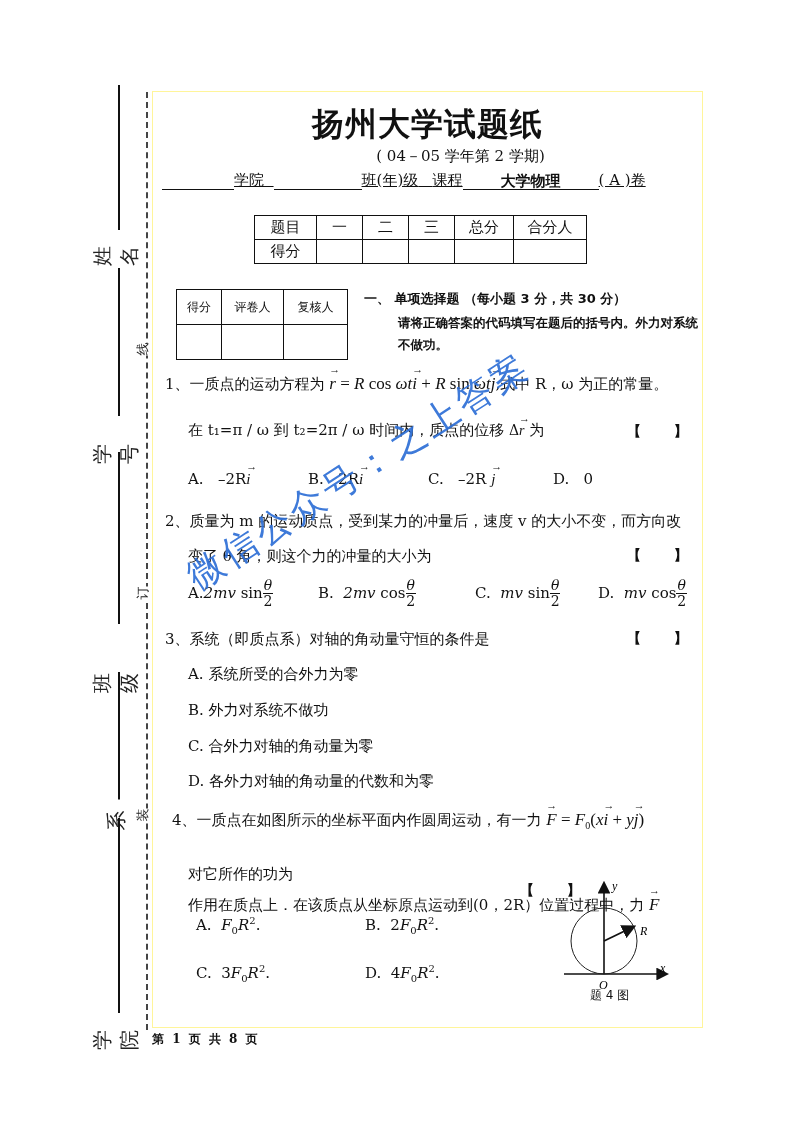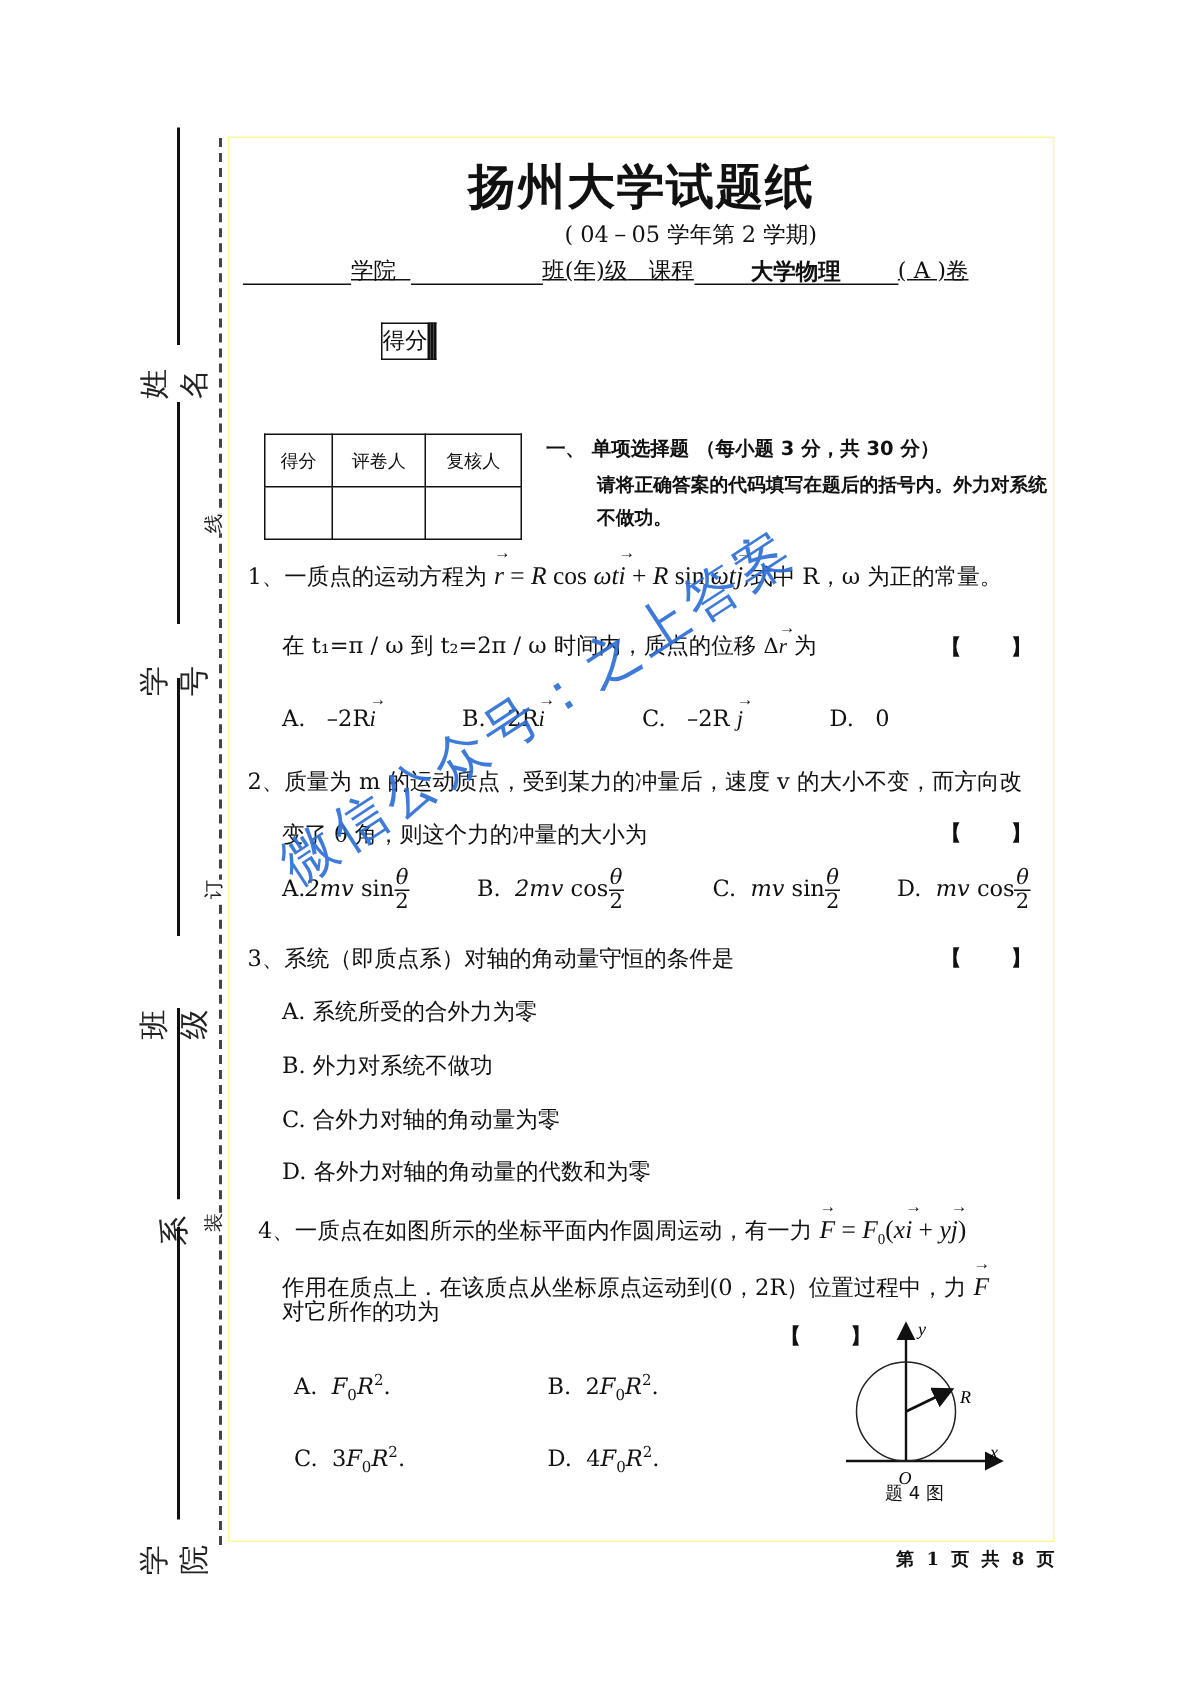--- a/index.html
+++ b/index.html
@@ -39,21 +39,21 @@
   .bracket { position: absolute; font-size: 14px; font-weight: bold; white-space: nowrap; word-spacing: 28px; }
   .vec { position: relative; display: inline-block; font-style: italic; font-family: "Liberation Serif", serif; }
   .vec::before { content: "\2192"; position: absolute; top: -11px; left: 0; font-size: 11px; font-style: normal; }
   .frac { display: inline-flex; flex-direction: column; align-items: center; vertical-align: middle; font-size: 14px; line-height: 15px; }
   .frac .num { font-style: italic; border-bottom: 1px solid #111; padding: 0 1px; }
   sup { font-size: 10px; } sub { font-size: 10px; }
 
   .diagram { position: absolute; left: 560px; top: 878px; }
   .fig-cap { position: absolute; left: 590px; top: 987px; font-size: 12px; font-family: "DejaVu Sans", sans-serif; font-weight: normal; }
 
-  .footer { position: absolute; left: 152px; top: 1031px; width: 551px; text-align: right; font-size: 12px; font-weight: bold; word-spacing: 4px; }
+  .footer { position: absolute; left: 152px; top: 1031px; width: 551px; text-align: left; font-size: 12px; font-weight: bold; word-spacing: 4px; }
 
   .watermark { position: absolute; left: 178px; top: 560px; font-size: 36px; color: #2e6fd6; font-family: "DejaVu Sans", sans-serif;
     transform: rotate(-33deg); transform-origin: left top; letter-spacing: 4px; white-space: nowrap; opacity: 0.92; }
 </style>
 </head>
 <body>
 
 <div>
   <div class="bind-line" style="top:85px;height:145px"></div>
   <div class="bind-label" style="top:228px">姓名</div>
@@ -77,20 +77,28 @@
 <div class="title">扬州大学试题纸</div>
 <div class="subtitle">( 04－05 学年第  2  学期)</div>
 <div class="course-row">
   <span class="u" style="width:72px"></span><span>学院</span>
   &nbsp;<span class="u" style="width:88px"></span><span>班(年)级</span>
   &nbsp;&nbsp;<span>课程</span><span class="u bold" style="width:136px">大学物理</span><span>( A )卷</span>
 </div>
 
 <table class="score-table">
   <tbody>
+      <tr>
+    <td style="width:62px">题目</td>
+    <td style="width:46px">一</td>
+    <td style="width:46px">二</td>
+    <td style="width:46px">三</td>
+    <td style="width:59px">总分</td>
+    <td style="width:73px">合分人</td>
+  </tr>
   <tr>
     <td>得分</td>
     <td></td>
     <td></td>
     <td></td>
     <td></td>
     <td></td>
   </tr>
 </tbody>
   </table>
@@ -167,21 +175,21 @@
   <div class="line" style="left:188px;top:701px"><span>B.</span>&nbsp;<span>外力对系统不做功</span></div>
   <div class="line" style="left:188px;top:737px"><span>C.</span>&nbsp;<span>合外力对轴的角动量为零</span></div>
   <div class="line" style="left:188px;top:772px"><span>D.</span>&nbsp;<span>各外力对轴的角动量的代数和为零</span></div>
 </div>
 
 <div>
   <div class="line" style="left:172px;top:810px">
     <span>4、</span><span>一质点在如图所示的坐标平面内作圆周运动，有一力</span>
     <span style="font-family:'Liberation Serif',serif;font-size:17px"><span class="vec">F</span> = <i>F</i><sub>0</sub>(<i>x</i><span class="vec">i</span> + <i>y</i><span class="vec">j</span>)</span>
   </div>
-  <div class="line" style="left:188px;top:848px">
+  <div class="line" style="left:188px;top:895px">
     <span>作用在质点上．在该质点从坐标原点运动到(0，2R）位置过程中，力</span>
     <span class="vec" style="font-size:17px">F</span>
   </div>
   <div class="line" style="left:188px;top:865px">对它所作的功为</div>
   <div class="bracket" style="left:520px;top:882px">【 】</div>
   <div class="line" style="left:196px;top:915px"><span>A.</span>&nbsp;&nbsp;<i>F</i><sub>0</sub><i>R</i><sup>2</sup>.</div>
   <div class="line" style="left:365px;top:915px"><span>B.</span>&nbsp;&nbsp;2<i>F</i><sub>0</sub><i>R</i><sup>2</sup>.</div>
   <div class="line" style="left:196px;top:963px"><span>C.</span>&nbsp;&nbsp;3<i>F</i><sub>0</sub><i>R</i><sup>2</sup>.</div>
   <div class="line" style="left:365px;top:963px"><span>D.</span>&nbsp;&nbsp;4<i>F</i><sub>0</sub><i>R</i><sup>2</sup>.</div>
 

